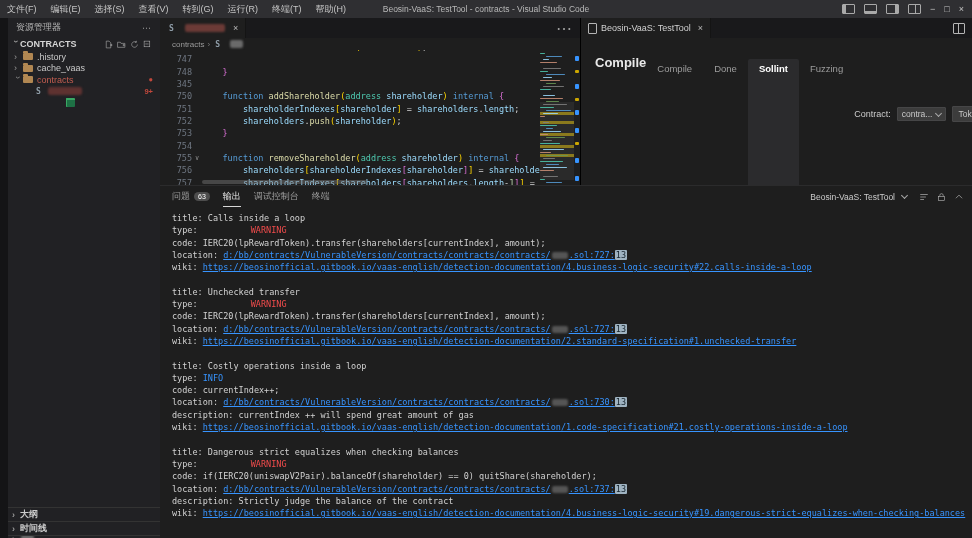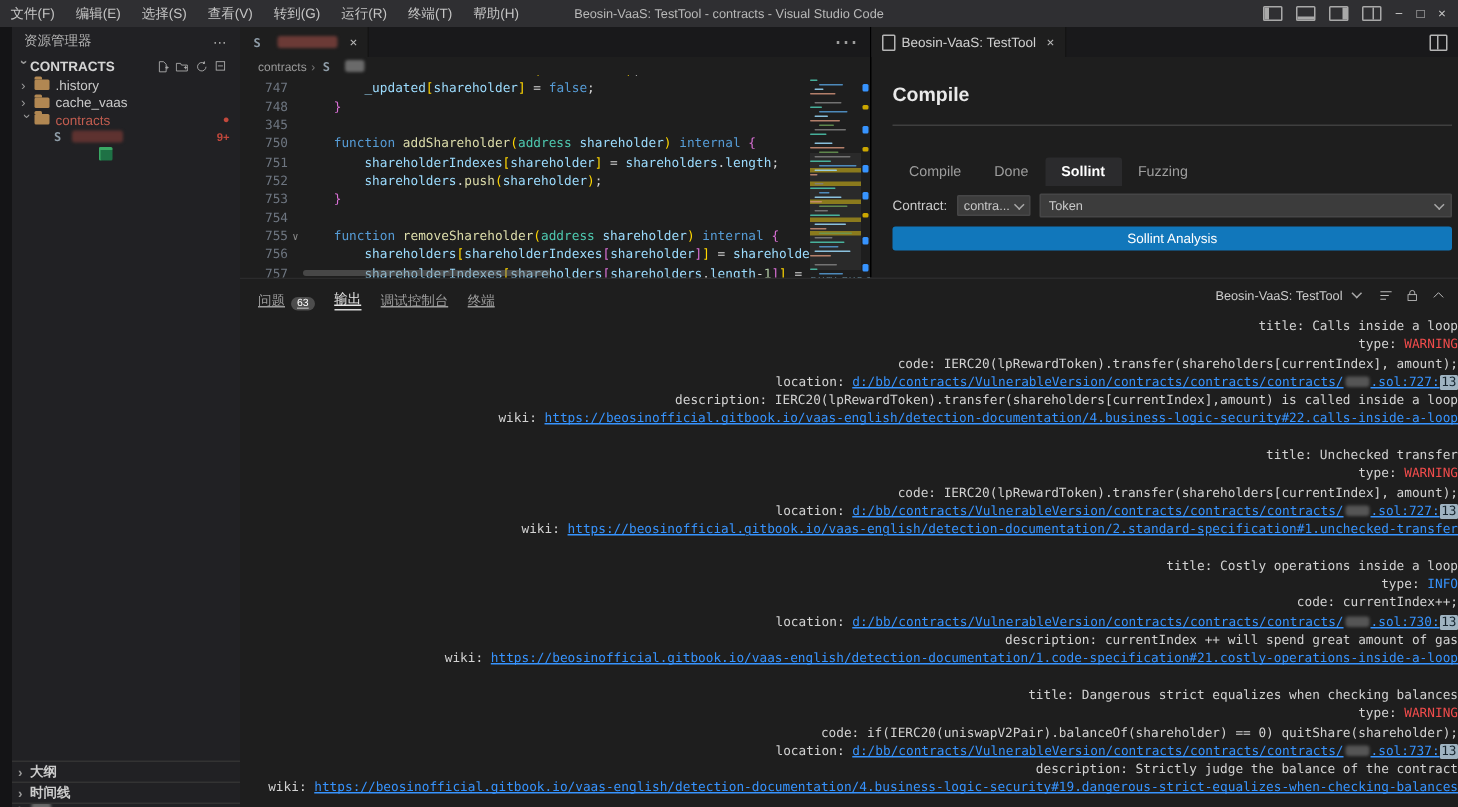--- a/index.html
+++ b/index.html
@@ -70,45 +70,45 @@
   .mm-row.mm-hl{background:rgba(255,215,0,.5);}
   .mm-view{position:absolute;left:0;right:0;top:52px;height:78px;background:rgba(121,121,121,.14);}
   .ruler{position:absolute;top:0;bottom:0;right:0;width:6px;background:#1e1e1e;}
   .ruler .mk{position:absolute;left:1px;right:1px;border-radius:1px;}
   .hscroll{position:absolute;left:42px;bottom:1px;width:165px;height:4px;background:rgba(121,121,121,.45);border-radius:2px;}
   
   .webview-group{width:392px;flex:none;display:flex;flex-direction:column;background:#1e1e1e;border-left:1px solid #000;}
   .doc-icon{width:7px;height:9px;border:1px solid #b5b5b5;border-radius:1px;display:inline-block;}
   .split-icon{width:10px;height:9px;border:1px solid #b5b5b5;border-radius:1px;position:relative;display:inline-block;}
   .split-icon::before{content:"";position:absolute;left:4px;top:0;bottom:0;width:1px;background:#b5b5b5;}
-  .wv-body{flex:1;padding:0 5px 0 14px;display:flex;flex-direction:column;}
+  .wv-body{flex:1;padding:0 5px 0 14px;display:flex;flex-direction:row;}
   .wv-heading{font-size:13px;font-weight:bold;color:#e9e9e9;margin-top:17px;}
   .wv-divider{border-top:1px solid #3f3f3f;margin-top:13px;}
   .wv-tabs{display:flex;margin-top:21px;font-size:9.5px;color:#9d9d9d;}
   .wv-tab{padding:4px 11px;cursor:default;}
   .wv-tab.active{background:#2b2b2d;color:#ffffff;font-weight:bold;border-radius:2px 2px 0 0;}
   .contract-row{display:flex;align-items:center;gap:6px;margin-top:5px;font-size:9px;}
   .mini-select{background:#3c3c3c;border:1px solid #464647;color:#c9c9c9;padding:1px 4px;font-size:8.5px;display:flex;align-items:center;gap:4px;border-radius:1px;}
   .token-select{flex:1;background:#3c3c3c;border:1px solid #464647;color:#c9c9c9;padding:2px 5px;font-size:8.5px;display:flex;align-items:center;border-radius:1px;}
   .token-select .sel-chev{margin-left:auto;}
   .sel-chev{width:4px;height:4px;border-right:1px solid #a9a9a9;border-bottom:1px solid #a9a9a9;transform:rotate(45deg);display:inline-block;margin-top:-2px;flex:none;}
   .analyze-btn{margin-top:6px;background:#1177bb;color:#ffffff;font-size:9px;text-align:center;padding:3px 0;border-radius:2px;cursor:pointer;}
   
   .panel{height:353px;flex:none;background:#1e1e1e;border-top:1px solid #2b2b2c;display:flex;flex-direction:column;}
   .panel-header{height:21px;flex:none;display:flex;align-items:center;padding:0 8px 0 12px;font-size:9px;}
-  .panel-tab{margin-right:13px;color:#9d9d9d;height:100%;display:flex;align-items:flex-end;gap:4px;box-sizing:border-box;cursor:default;text-decoration:underline;}
+  .panel-tab{margin-right:13px;color:#9d9d9d;height:100%;display:flex;align-items:center;gap:4px;box-sizing:border-box;cursor:default;}
   .panel-tab.active{color:#e7e7e7;border-bottom:1px solid #d7d7d7;}
   .badge{background:#4d4d4d;color:#ffffff;font-size:7px;border-radius:8px;padding:0 4px;line-height:9px;}
   .panel-right{margin-left:auto;display:flex;align-items:center;gap:8px;}
   .channel-select{display:flex;align-items:center;gap:7px;font-size:8.5px;color:#cccccc;padding:1px 4px;}
   .picon{display:flex;align-items:center;color:#c5c5c5;}
   .output{flex:1;overflow:hidden;padding:5px 0 0 12px;font-family:"DejaVu Sans Mono",monospace;
-          font-size:8.5px;line-height:12.3px;color:#d2d2d2;text-align:right;}
+          font-size:8.5px;line-height:12.3px;color:#d2d2d2;}
   .out-line{white-space:pre;min-height:12.3px;}
-  .warn{color:#f14c4c;} .info{color:#3794ff;}
+  .warn{color:#f14c4c;margin-left:48px;} .info{color:#3794ff;}
   .link{color:#3794ff;text-decoration:underline;cursor:pointer;}
   .selnum{background:#9fb3c1;color:#16242e;padding:0 1px;border-radius:1px;}
   .redact.inlink{background:#555;width:16px;height:7px;}
 </style>
 </head>
 <body>
 
 <div class="app">
 
   <div class="titlebar">
@@ -226,21 +226,21 @@
           </div>
           <div class="breadcrumb">
             <span>contracts</span>
             <span class="bc-sep">›</span>
             <span class="sol-icon">S</span>
             <span class="redact grey"></span>
           </div>
           <div class="editor-body">
             <div class="code-scroll">
                 <div class="code-row"><span class="ln">746</span><span class="fold"></span><span class="lc"><span class="tk-p">            </span><span class="tk-f">distributeDividend</span><span class="tk-b1">(</span><span class="tk-v">shareholder</span><span class="tk-b1">)</span><span class="tk-p">;</span></span></div>
-                <div class="code-row"><span class="ln">747</span><span class="fold"></span><span class="lc"><span class="tk-p">        </span><span class="tk-v">_updated</span><span class="tk-b1">[</span><span class="tk-v">shareholder</span><span class="tk-b1">]</span><span class="tk-p"> = </span><span class="tk-k">false</span><span class="tk-p">;</span></span></div>
+                <div class="code-row"><span class="ln">747</span><span class="fold"></span></div>
                 <div class="code-row"><span class="ln">748</span><span class="fold"></span><span class="lc"><span class="tk-p">    </span><span class="tk-b2">}</span></span></div>
                 <div class="code-row"><span class="ln">345</span><span class="fold"></span><span class="lc"></span></div>
                 <div class="code-row"><span class="ln">750</span><span class="fold"></span><span class="lc"><span class="tk-p">    </span><span class="tk-k">function </span><span class="tk-f">addShareholder</span><span class="tk-b1">(</span><span class="tk-t">address</span><span class="tk-v"> shareholder</span><span class="tk-b1">)</span><span class="tk-p"> </span><span class="tk-k">internal</span><span class="tk-p"> </span><span class="tk-b2">{</span></span></div>
                 <div class="code-row"><span class="ln">751</span><span class="fold"></span><span class="lc"><span class="tk-p">        </span><span class="tk-v">shareholderIndexes</span><span class="tk-b1">[</span><span class="tk-v">shareholder</span><span class="tk-b1">]</span><span class="tk-p"> = </span><span class="tk-v">shareholders</span><span class="tk-p">.</span><span class="tk-v">length</span><span class="tk-p">;</span></span></div>
                 <div class="code-row"><span class="ln">752</span><span class="fold"></span><span class="lc"><span class="tk-p">        </span><span class="tk-v">shareholders</span><span class="tk-p">.</span><span class="tk-f">push</span><span class="tk-b1">(</span><span class="tk-v">shareholder</span><span class="tk-b1">)</span><span class="tk-p">;</span></span></div>
                 <div class="code-row"><span class="ln">753</span><span class="fold"></span><span class="lc"><span class="tk-p">    </span><span class="tk-b2">}</span></span></div>
                 <div class="code-row"><span class="ln">754</span><span class="fold"></span><span class="lc"></span></div>
                 <div class="code-row"><span class="ln">755</span><span class="fold">∨</span><span class="lc"><span class="tk-p">    </span><span class="tk-k">function </span><span class="tk-f">removeShareholder</span><span class="tk-b1">(</span><span class="tk-t">address</span><span class="tk-v"> shareholder</span><span class="tk-b1">)</span><span class="tk-p"> </span><span class="tk-k">internal</span><span class="tk-p"> </span><span class="tk-b2">{</span></span></div>
                 <div class="code-row"><span class="ln">756</span><span class="fold"></span><span class="lc"><span class="tk-p">        </span><span class="tk-v">shareholders</span><span class="tk-b1">[</span><span class="tk-v">shareholderIndexes</span><span class="tk-b2">[</span><span class="tk-v">shareholder</span><span class="tk-b2">]</span><span class="tk-b1">]</span><span class="tk-p"> = </span><span class="tk-v">shareholders</span><span class="tk-b1">[</span><span class="tk-v">shareholders</span></span></div>
                 <div class="code-row"><span class="ln">757</span><span class="fold"></span><span class="lc"><span class="tk-p">        </span><span class="tk-v">shareholderIndexes</span><span class="tk-b1">[</span><span class="tk-v">shareholders</span><span class="tk-b2">[</span><span class="tk-v">shareholders</span><span class="tk-p">.</span><span class="tk-v">length</span><span class="tk-p">-</span><span class="tk-n">1</span><span class="tk-b2">]</span><span class="tk-b1">]</span><span class="tk-p"> = </span><span class="tk-v">shareholderIndexes</span></span></div>
@@ -462,21 +462,20 @@
                   <path d="M3 10l5-5 5 5" fill="none" stroke="#c5c5c5"></path>
                 </svg>
             </span>
           </div>
         </div>
         <div class="output">
             <div class="out-line"><span>title: Calls inside a loop</span></div>
             <div class="out-line"><span>type: </span><span class="warn">WARNING</span></div>
             <div class="out-line"><span>code: IERC20(lpRewardToken).transfer(shareholders[currentIndex], amount);</span></div>
             <div class="out-line"><span>location: </span><span class="link"><span>d:/bb/contracts/VulnerableVersion/contracts/contracts/contracts/</span><span class="redact inlink"></span><span>.sol:727:</span></span><span class="selnum">13</span></div>
-            <div class="out-line"><span>description: IERC20(lpRewardToken).transfer(shareholders[currentIndex],amount) is called inside a loop</span></div>
             <div class="out-line"><span>wiki: </span><span class="link">https://beosinofficial.gitbook.io/vaas-english/detection-documentation/4.business-logic-security#22.calls-inside-a-loop</span></div>
             <div class="out-line"></div>
             <div class="out-line"><span>title: Unchecked transfer</span></div>
             <div class="out-line"><span>type: </span><span class="warn">WARNING</span></div>
             <div class="out-line"><span>code: IERC20(lpRewardToken).transfer(shareholders[currentIndex], amount);</span></div>
             <div class="out-line"><span>location: </span><span class="link"><span>d:/bb/contracts/VulnerableVersion/contracts/contracts/contracts/</span><span class="redact inlink"></span><span>.sol:727:</span></span><span class="selnum">13</span></div>
             <div class="out-line"><span>wiki: </span><span class="link">https://beosinofficial.gitbook.io/vaas-english/detection-documentation/2.standard-specification#1.unchecked-transfer</span></div>
             <div class="out-line"></div>
             <div class="out-line"><span>title: Costly operations inside a loop</span></div>
             <div class="out-line"><span>type: </span><span class="info">INFO</span></div>

